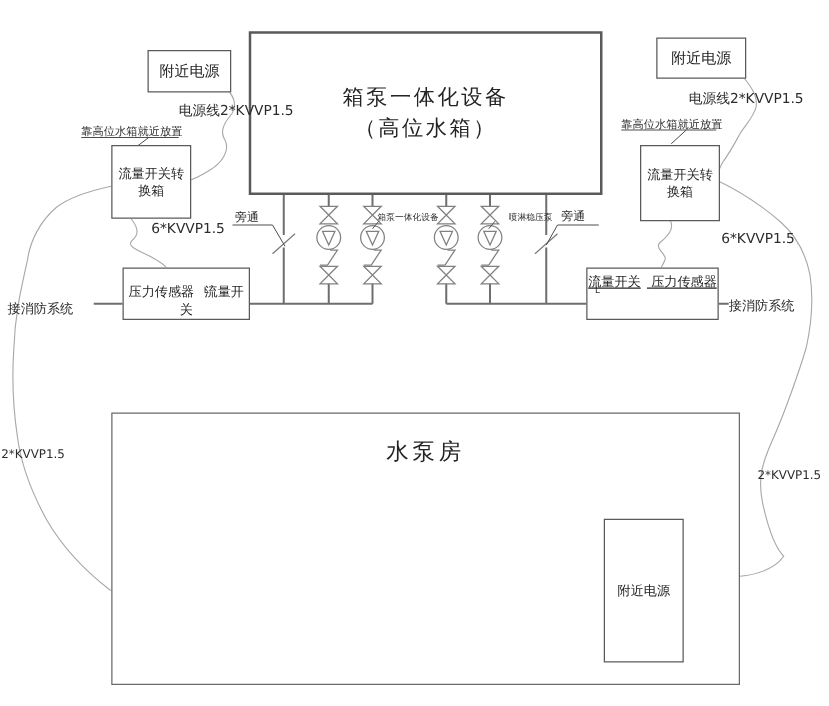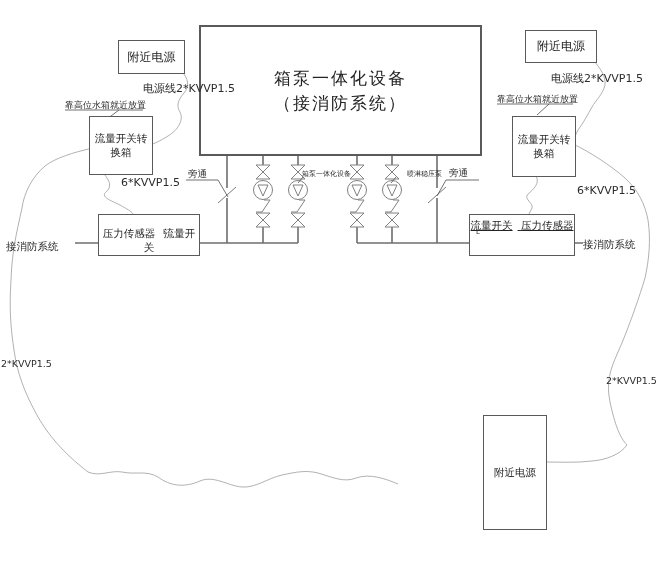--- a/index.html
+++ b/index.html
@@ -91,21 +91,21 @@
       <path d="M 89 149 C 75 152 55 158 45 166 C 32 177 24 193 22 208 C 16 235 12 252 11 280 C 9 310 11 330 14 350 C 17 372 24 392 38 417 C 48 434 62 452 88 472 C 100 477 110 470 122 472 C 136 475 146 470 158 477 C 170 486 184 488 200 481 C 214 475 228 486 242 487 C 256 488 268 478 282 475 C 296 472 306 470 318 473 C 332 477 344 483 356 478 C 370 473 386 479 398 484"></path>
       <path d="M 594 61 C 600 68 606 76 605 85 C 603 94 596 100 592 107 C 588 114 584 122 578 130 C 575 136 574 139 572 142"></path>
       <path d="M 536 176 C 540 183 534 189 528 194 C 523 199 534 203 532 208 L 529 214"></path>
       <path d="M 573 144 C 590 152 610 165 625 178 C 638 190 645 204 648 220 C 651 240 649 260 645 278 C 641 292 628 330 618 352 C 610 370 606 382 610 402 C 615 425 620 438 627 445 C 620 455 605 460 592 461 C 576 463 560 462 546 462"></path>
     </g>
   </svg>
 
   <div class="box" style="left:199px;top:25px;width:279px;height:127px;border-width:2px;">
     <div style="font-size:17px;line-height:25px;letter-spacing:2px;">
       <div>箱泵一体化设备</div>
-      <div>（接消防系统）</div>
+      <div>（高位水箱）</div>
     </div>
   </div>
 
   <div class="box" style="left:118px;top:40px;width:65px;height:32px;font-size:12px;">
     <span>附近电源</span>
   </div>
   <div class="box" style="left:525px;top:30px;width:70px;height:31px;font-size:12px;">
     <span>附近电源</span>
   </div>
 
@@ -122,20 +122,23 @@
       <span>流量开关</span>
     </div>
   </div>
   <div class="box" style="left:469px;top:214px;width:104px;height:40px;border-width:1px;align-items:flex-start;text-decoration:underline;">
     <div style="font-size:10.5px;margin-top:4px;">
       <span style="margin-right: 5px;">流量开关</span>
       <span>压力传感器</span>
     </div>
   </div>
 
+  <div class="box" style="left:89px;top:330px;width:501px;height:216px;border-color:#6a6a6a;align-items:flex-start;justify-content:center;">
+    <div style="font-size:18px;letter-spacing:3px;margin-top:18px;">水泵房</div>
+  </div>
 
   <div class="box" style="left:483px;top:415px;width:62px;height:113px;border-width:1px;font-size:10.5px;">
     <span>附近电源</span>
   </div>
 
   <div class="lbl" style="left:143px;top:81px;font-size:11px;">电源线2*KVVP1.5</div>
   <div class="lbl" style="left:551px;top:71px;font-size:11px;">电源线2*KVVP1.5</div>
 
   <div class="lbl" style="left:65px;top:99px;font-size:9px;">靠高位水箱就近放置</div>
   <div class="lbl" style="left:497px;top:93px;font-size:9px;">靠高位水箱就近放置</div>

